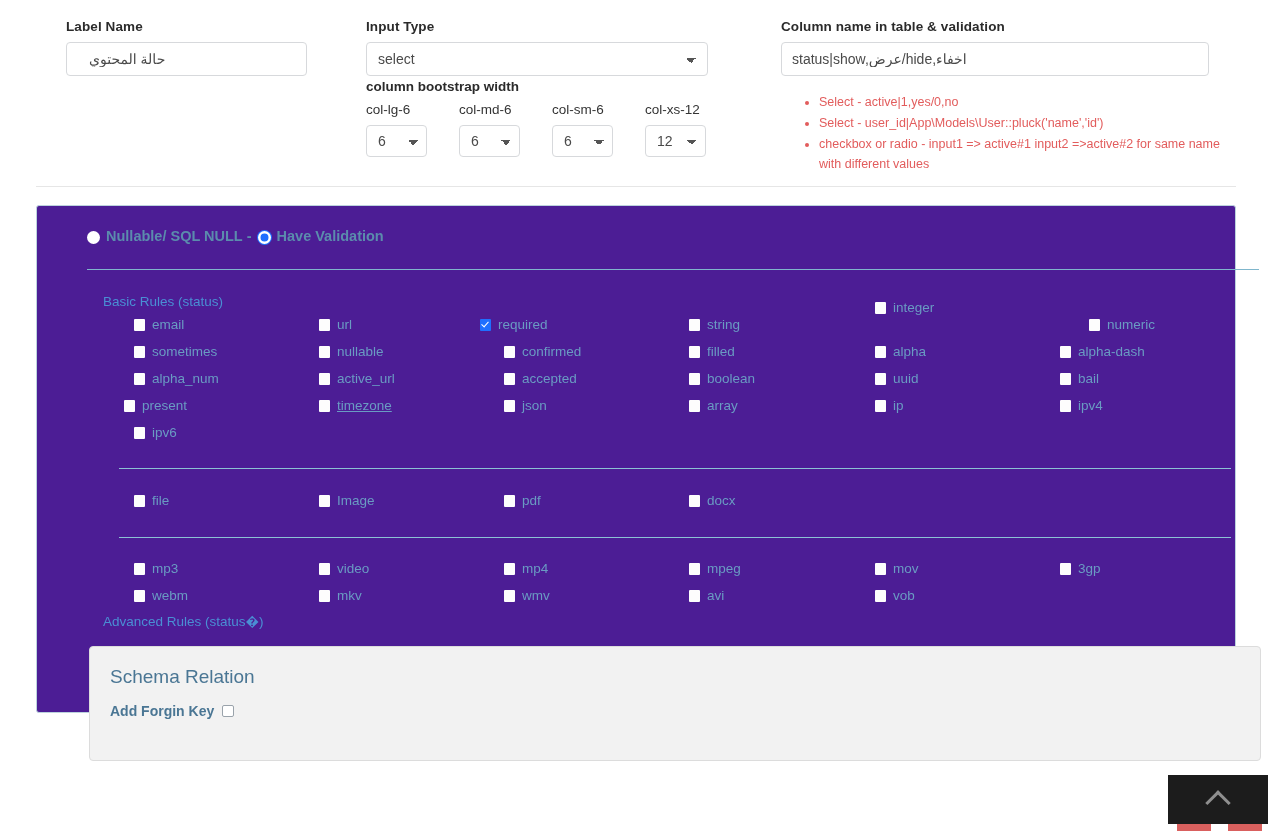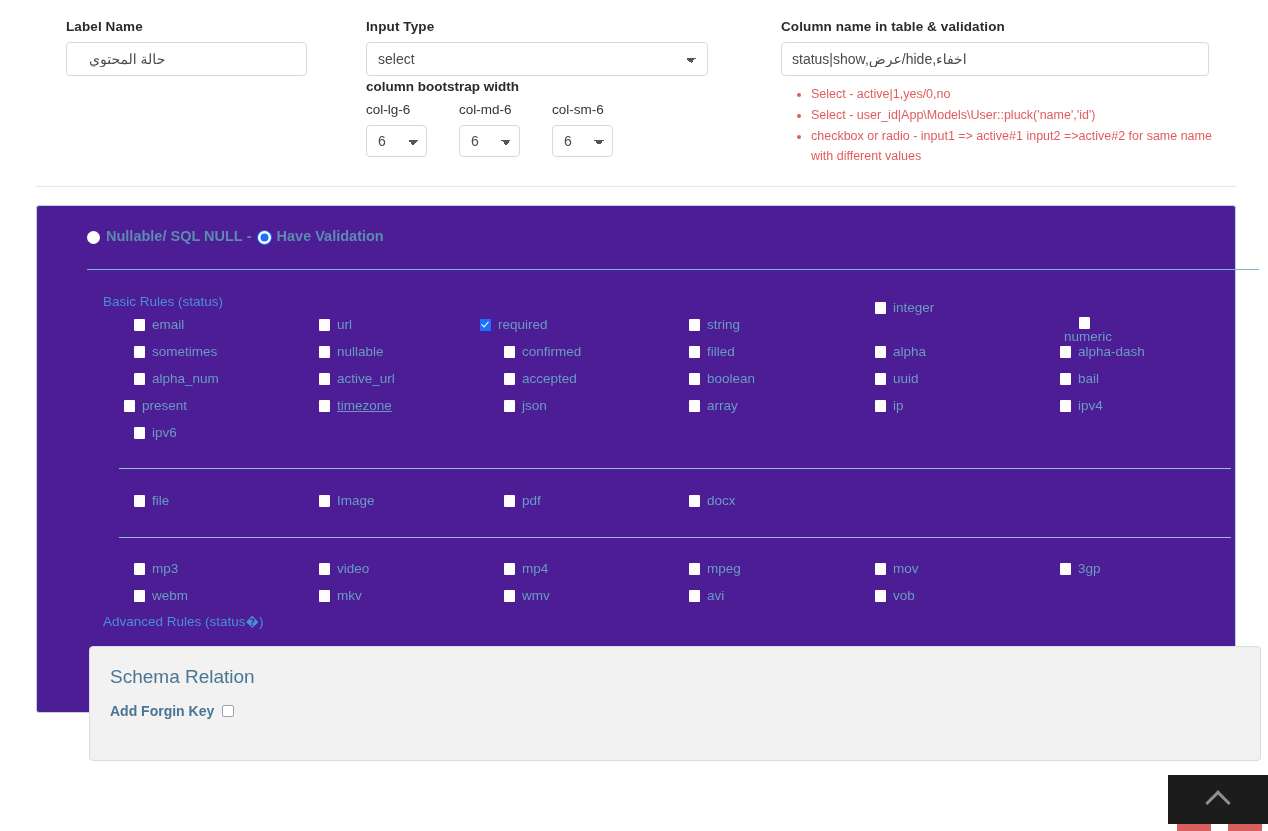--- a/index.html
+++ b/index.html
@@ -72,21 +72,21 @@
   .bs-item { width: 93px; }
   .bs-item-name { font-size: 13.5px; color: #343434; margin-bottom: 8px; }
   .bs-item select { width: 61px; height: 32px; padding: 5px 24px 5px 11px;
     background-position: calc(100% - 13px) calc(50% + 1px), calc(100% - 8px) calc(50% + 1px); }
 
   
   .col-colname { position: absolute; left: 781px; top: 19px; }
   .colname-input { position: absolute; left: 781px; top: 42px; width: 428px; height: 34px; }
   .hints {
     position: absolute; left: 781px; top: 80px; width: 430px;
-    margin: 4px; padding-left: 26px;
+    margin: 12px; padding-left: 26px;
     color: #e25c5c;
     font-size: 12.5px;
     line-height: 20px;
   }
   .hints li { margin: 0 0 1px 0; }
   .hints li::marker { color: #e25c5c; }
 
   .top-divider {
     position: absolute; left: 36px; top: 186px; width: 1200px; height: 1px;
     background: #e6e6e6;
@@ -257,20 +257,26 @@
         <select class="sel">
           <option>6</option>
         </select>
       </div>
       <div class="bs-item">
         <div class="bs-item-name">col-sm-6</div>
         <select class="sel">
           <option>6</option>
         </select>
       </div>
+      <div class="bs-item">
+        <div class="bs-item-name">col-xs-12</div>
+        <select class="sel">
+          <option>12</option>
+        </select>
+      </div>
     </div>
 
     <div class="field-label col-colname">Column name in table &amp; validation</div>
     <input class="txt-input colname-input" type="text" value="status|show,عرض/hide,اخفاء" style="">
     <ul class="hints">
       <li>Select - active|1,yes/0,no</li>
       <li>Select - user_id|App\Models\User::pluck('name','id')</li>
       <li>checkbox or radio - input1 =&gt; active#1 input2 =&gt;active#2 for same name with different values</li>
     </ul>
 
@@ -305,21 +311,21 @@
           <span>required</span>
         </label>
         <label class="cb-item" style="left: 652px; top: 111px;">
           <input type="checkbox" class="cb" style="">
           <span>string</span>
         </label>
         <label class="cb-item" style="left: 838px; top: 94px; justify-content: space-between;">
           <input type="checkbox" class="cb" style="">
           <span>integer</span>
         </label>
-        <label class="cb-item" style="left: 1027px; top: 111px; flex-direction: column;">
+        <label class="cb-item" style="left: 1052px; top: 111px;">
           <input type="checkbox" class="cb" style="">
           <span>numeric</span>
         </label>
         <label class="cb-item" style="left: 97px; top: 138px;">
           <input type="checkbox" class="cb" style="">
           <span>sometimes</span>
         </label>
         <label class="cb-item" style="left: 282px; top: 138px;">
           <input type="checkbox" class="cb" style="">
           <span>nullable</span>

